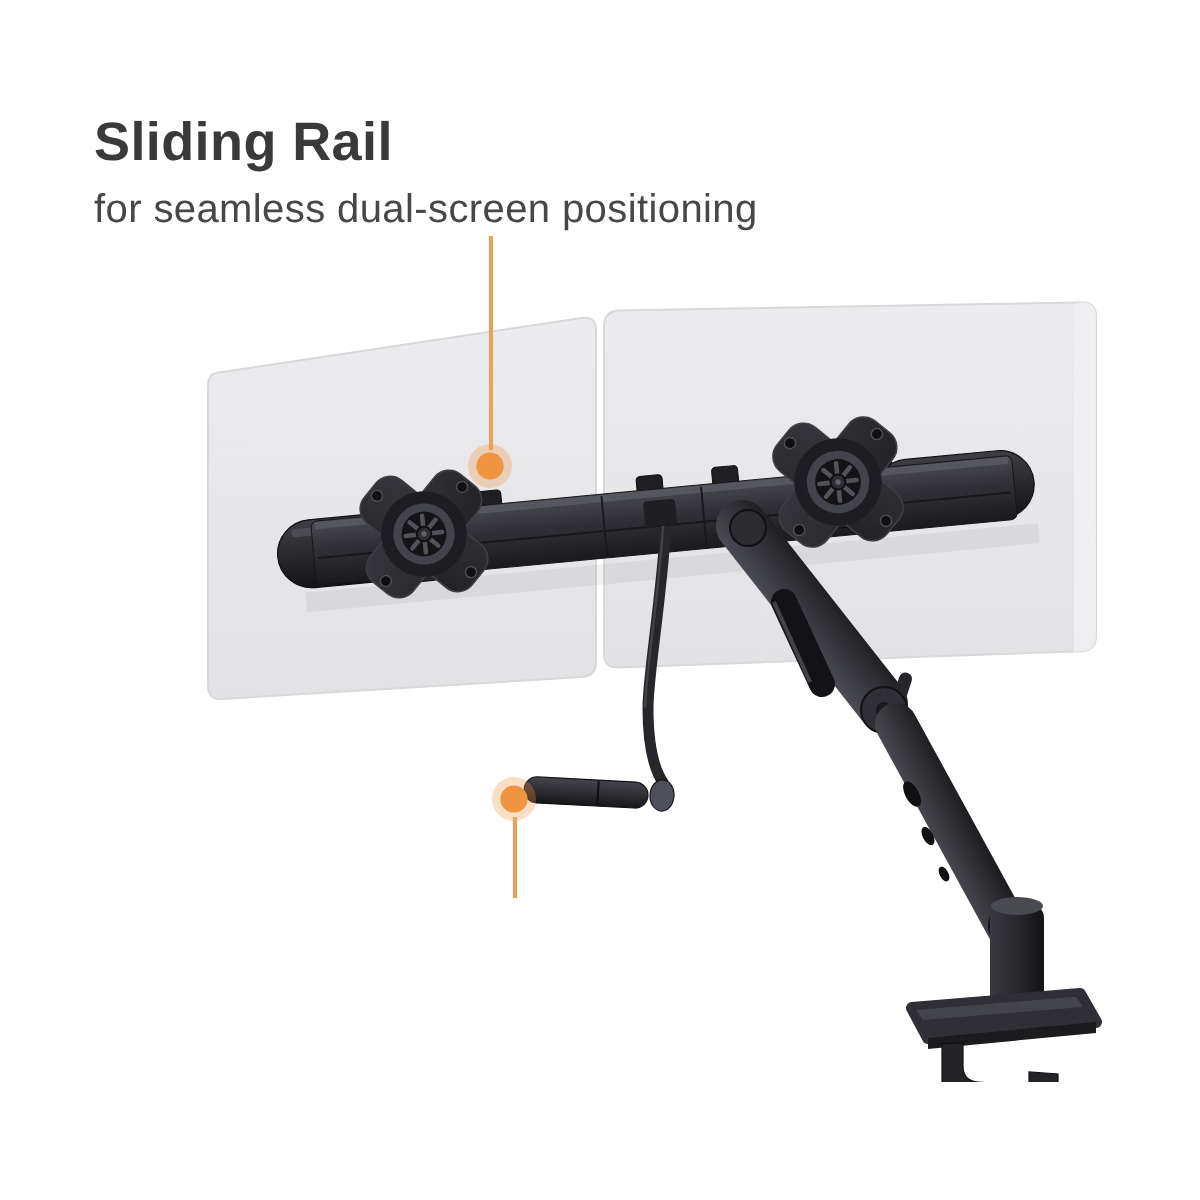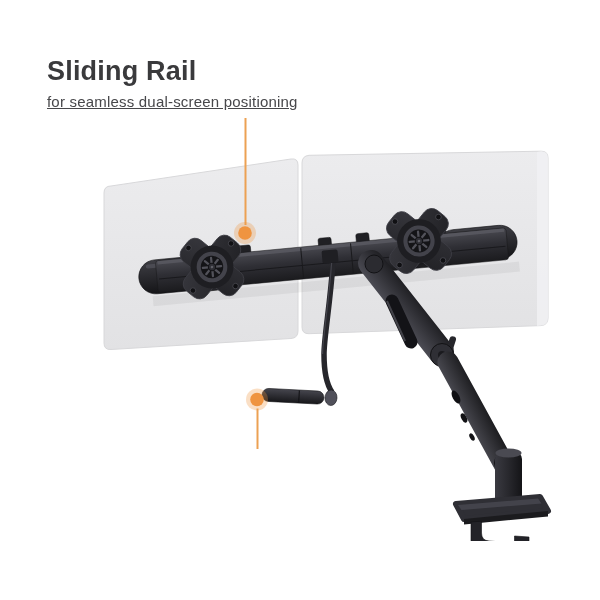--- a/index.html
+++ b/index.html
@@ -1,21 +1,21 @@
 <!DOCTYPE html>
 <html style="--background: #FFFFFF; --heading-text: #3A3A3C; --body-text: #47474A; --accent-orange: #EF9440; --callout-line: #ECA153; --monitor-gray: #E8E8EA; --product-black: #26262A;"><head>
 <meta charset="utf-8">
 <style>
   html,body{margin:0;padding:0;}
   body{width:600px;height:600px;font-family:"Liberation Sans","DejaVu Sans",sans-serif;}
   .stage{position:relative;width:600px;height:541px;background:var(--background,#fff);overflow:hidden;}
   .stage svg{position:absolute;left:0;top:0;}
   .callout{position:absolute;z-index:2;}
   .callout h2{margin:0;font-size:27px;font-weight:bold;color:var(--heading-text,#3a3a3c);letter-spacing:.2px;}
-  .callout p{margin:5px 0 0;font-size:15px;font-weight:400;color:var(--body-text,#47474a);letter-spacing:.2px;line-height:1.32;text-decoration:underline;}
+  .callout p{margin:5px 0 0;font-size:20px;font-weight:400;color:var(--body-text,#47474a);letter-spacing:.2px;line-height:1.32;}
   .callout-top{left:47px;top:56px;}
   .callout-bottom{left:45px;top:457px;}
   .accent-dot{fill:var(--accent-orange,#ef9440);}
   .accent-halo{fill:var(--accent-orange,#ef9440);opacity:.3;}
   .accent-line{stroke:var(--callout-line,#eca153);}
 </style>
 </head>
 <body>
 
 <div class="stage">

